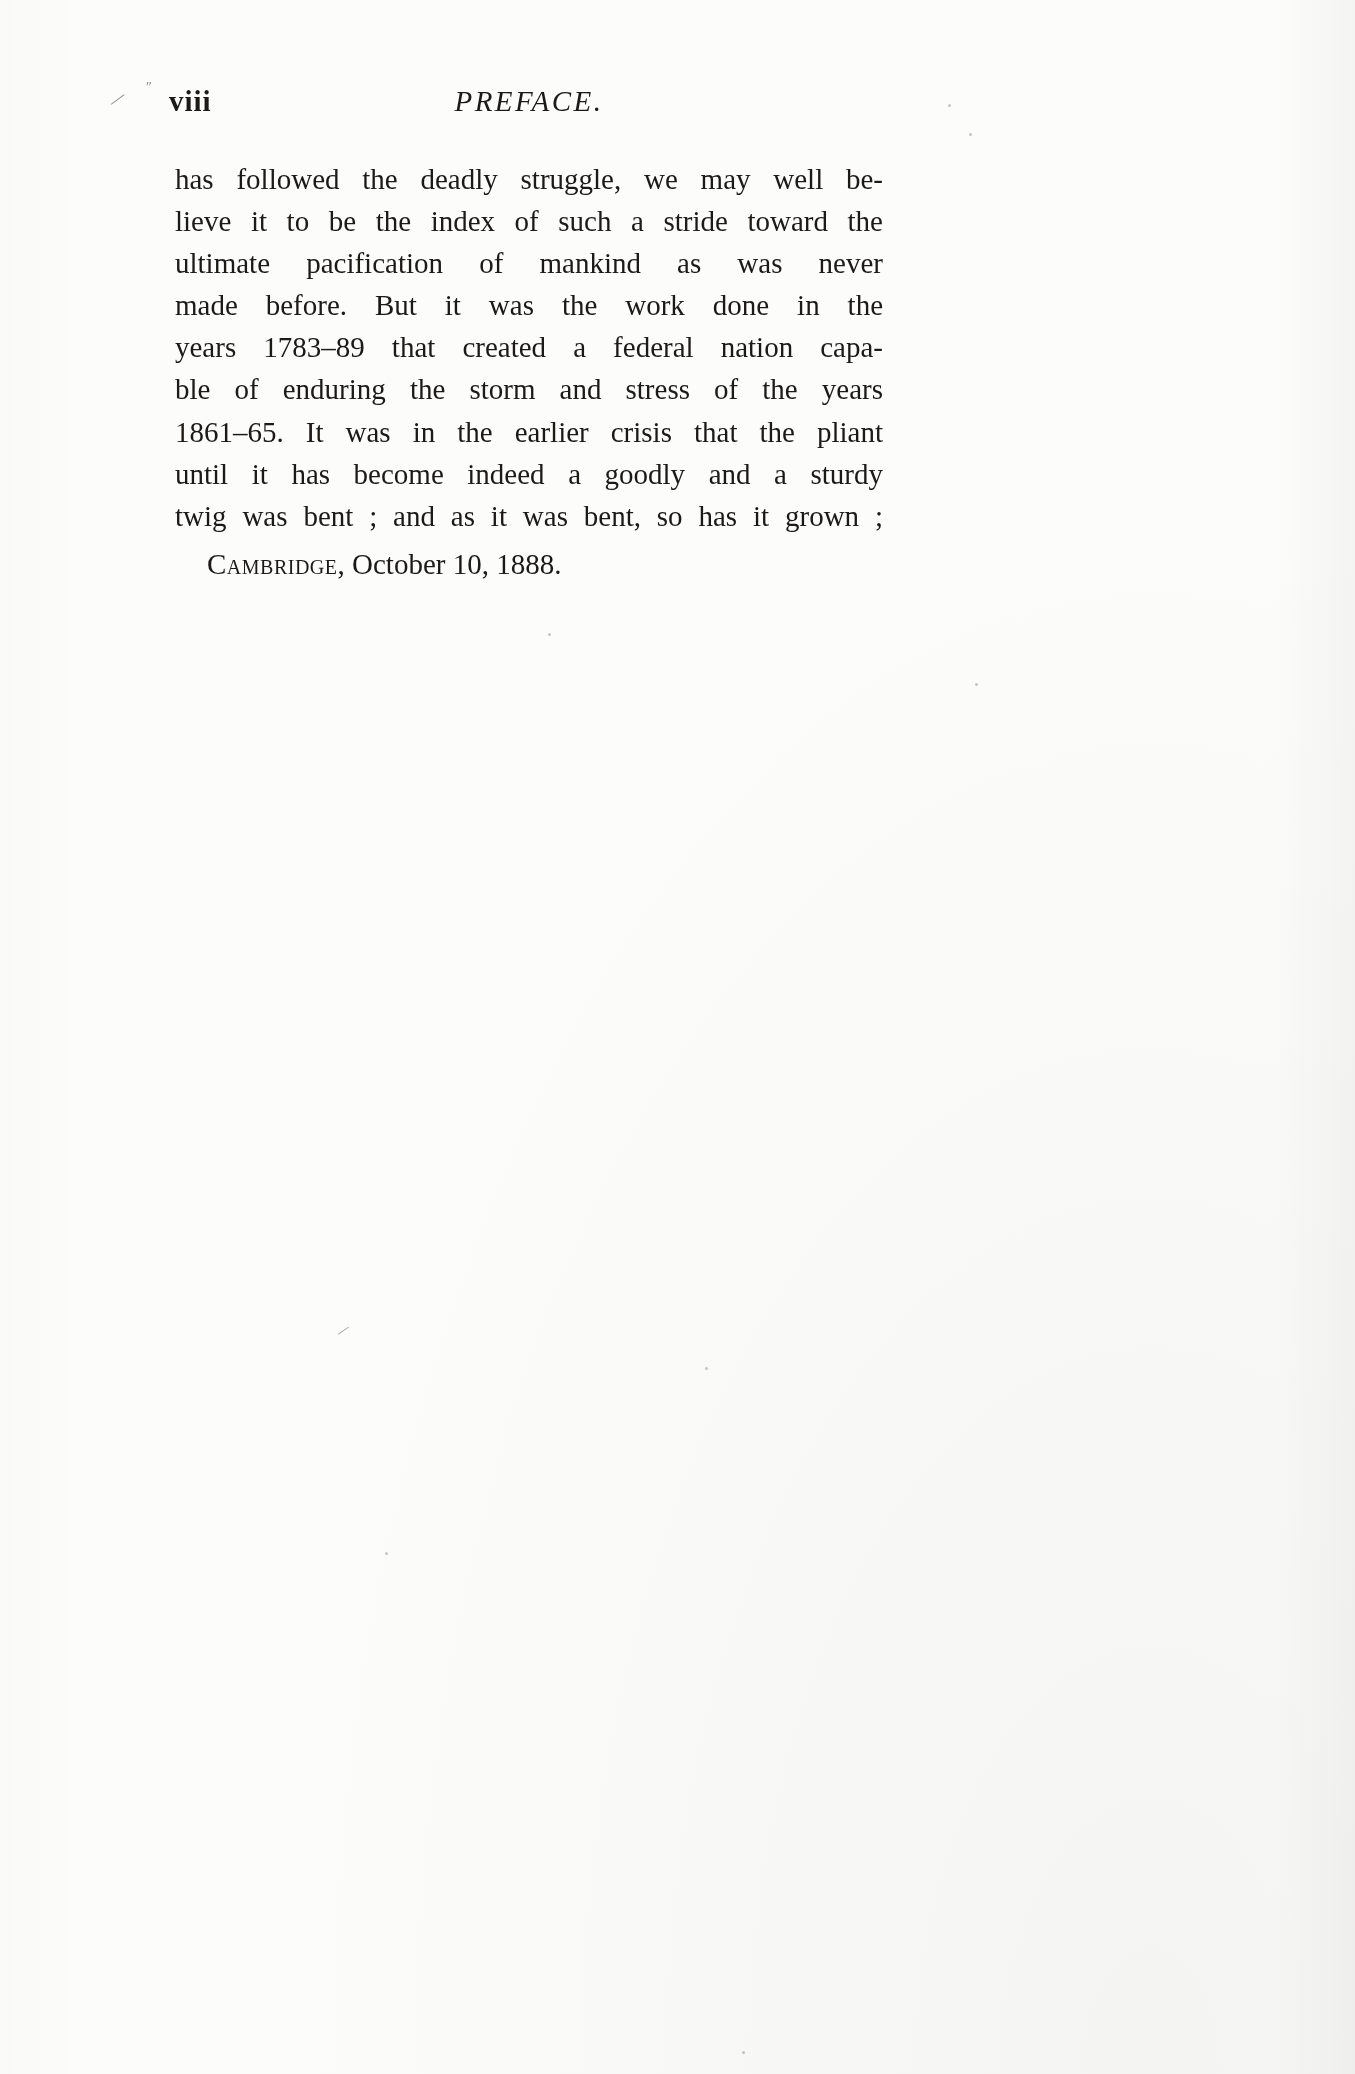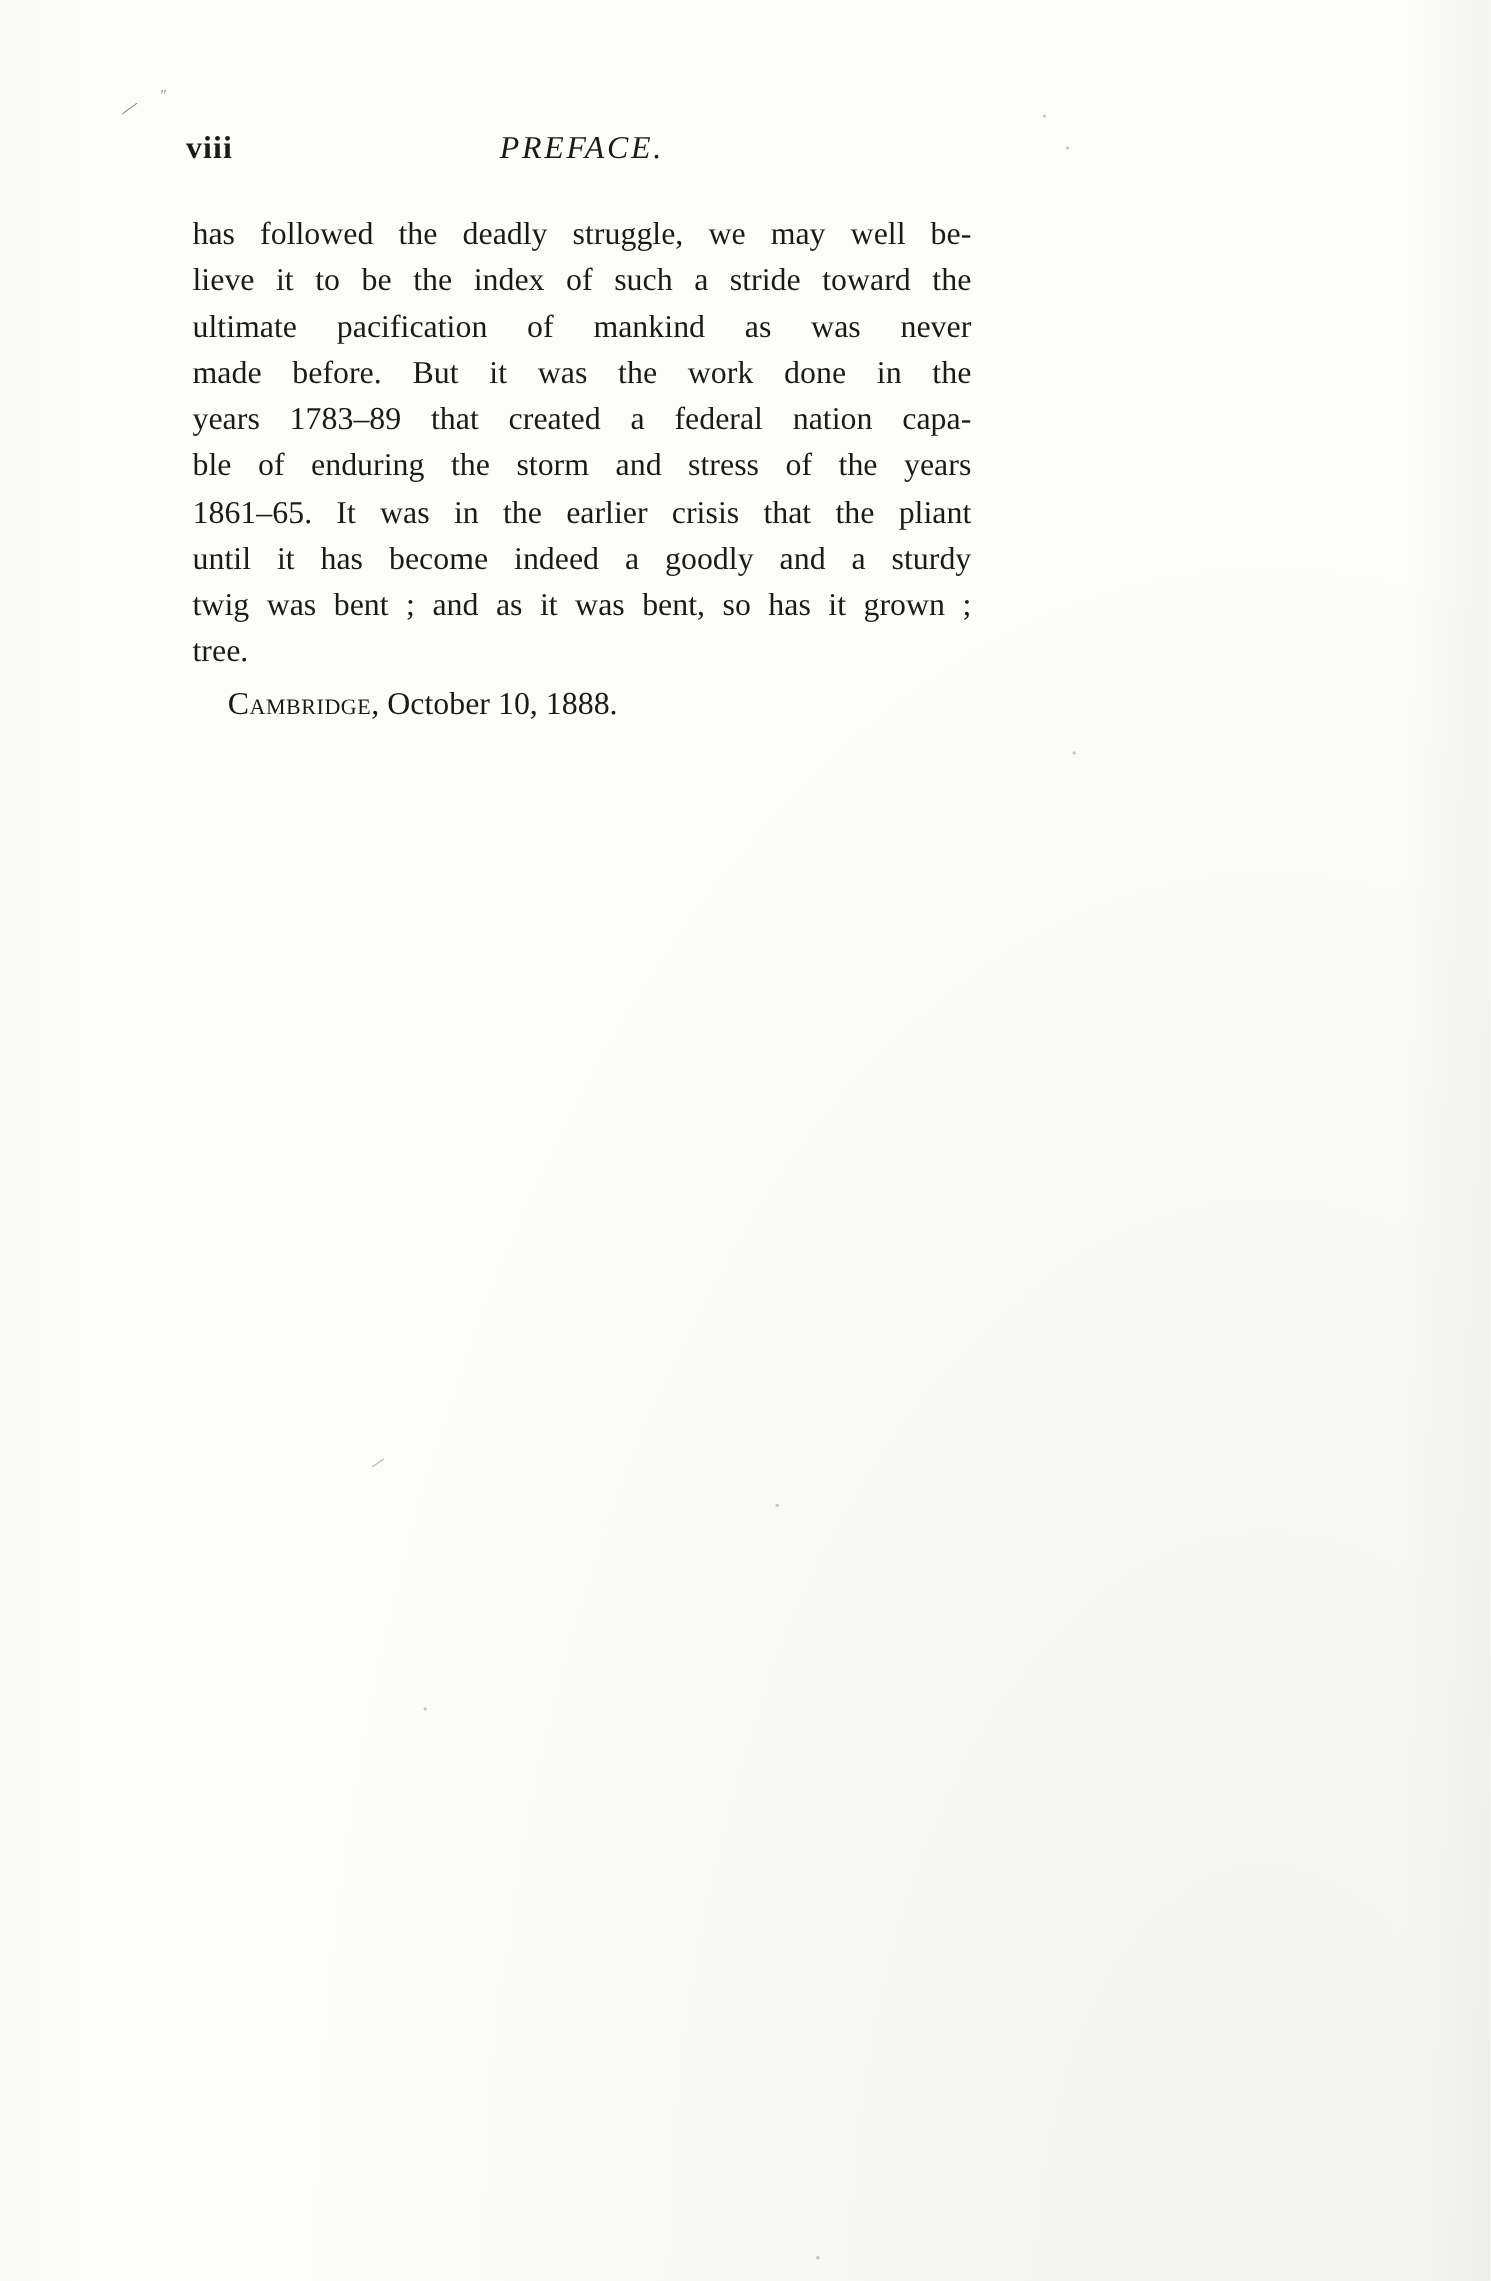--- a/index.html
+++ b/index.html
@@ -38,21 +38,20 @@
     font-weight: 700;
     letter-spacing: 1px;
   }
   .running-head {
     display: block;
     width: 100%;
     text-align: center;
     font-style: italic;
     letter-spacing: 2.5px;
     font-weight: 500;
-    margin-top: 34px;
   }
   .body {
     margin-top: 30px;
     font-size: 29px;
     line-height: 42.1px;
     font-weight: 500;
   }
   .line {
     text-align: justify;
     text-align-last: justify;
@@ -103,21 +102,20 @@
     <div class="body">
         <div class="line">has followed the deadly struggle, we may well be-</div>
         <div class="line">lieve it to be the index of such a stride toward the</div>
         <div class="line">ultimate pacification of mankind as was never</div>
         <div class="line">made before.  But it was the work done in the</div>
         <div class="line">years 1783–89 that created a federal nation capa-</div>
         <div class="line">ble of enduring the storm and stress of the years</div>
         <div class="line">1861–65.  It was in the earlier crisis that the pliant</div>
         <div class="line">until it has become indeed a goodly and a sturdy</div>
         <div class="line">twig was bent ; and as it was bent, so has it grown ;</div>
-        <div class="line last">tree.</div>
       </div>
 
     <div class="dateline"><span class="smallcaps">Cambridge</span><span>, October 10, 1888.</span></div>
   </div>
 
   <span class="scan-mark" style="left:116px; top:88px; transform: rotate(18deg);">⁄</span>
   <span class="scan-mark" style="left:146px; top:80px; font-size:14px;">″</span>
   <span class="speck" style="left:948px; top:104px;"></span>
   <span class="speck" style="left:969px; top:133px;"></span>
   <span class="speck" style="left:975px; top:683px;"></span>

